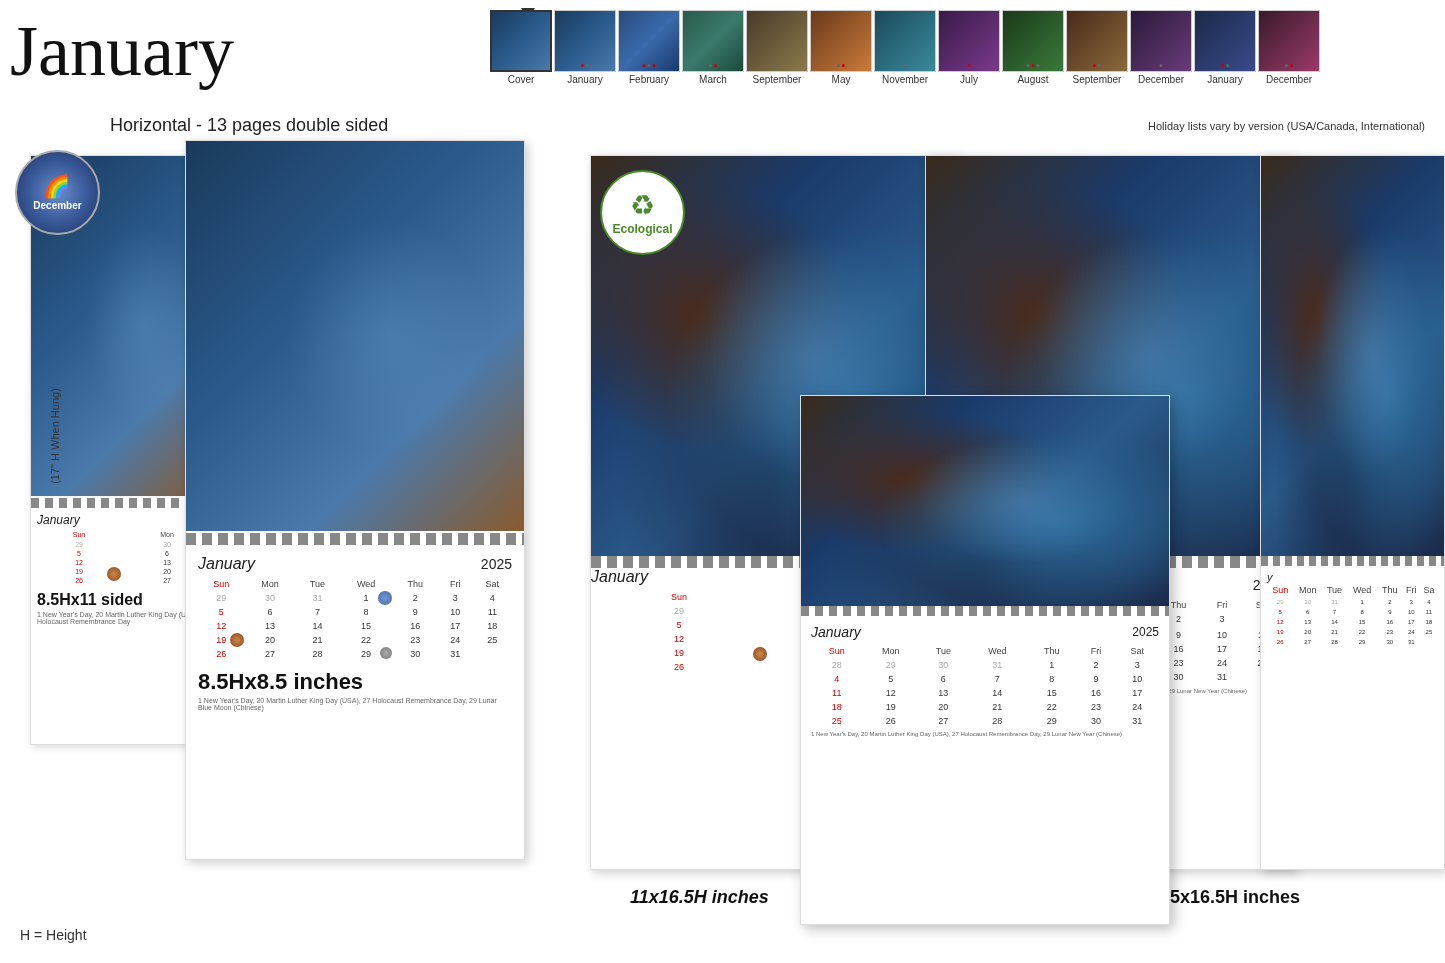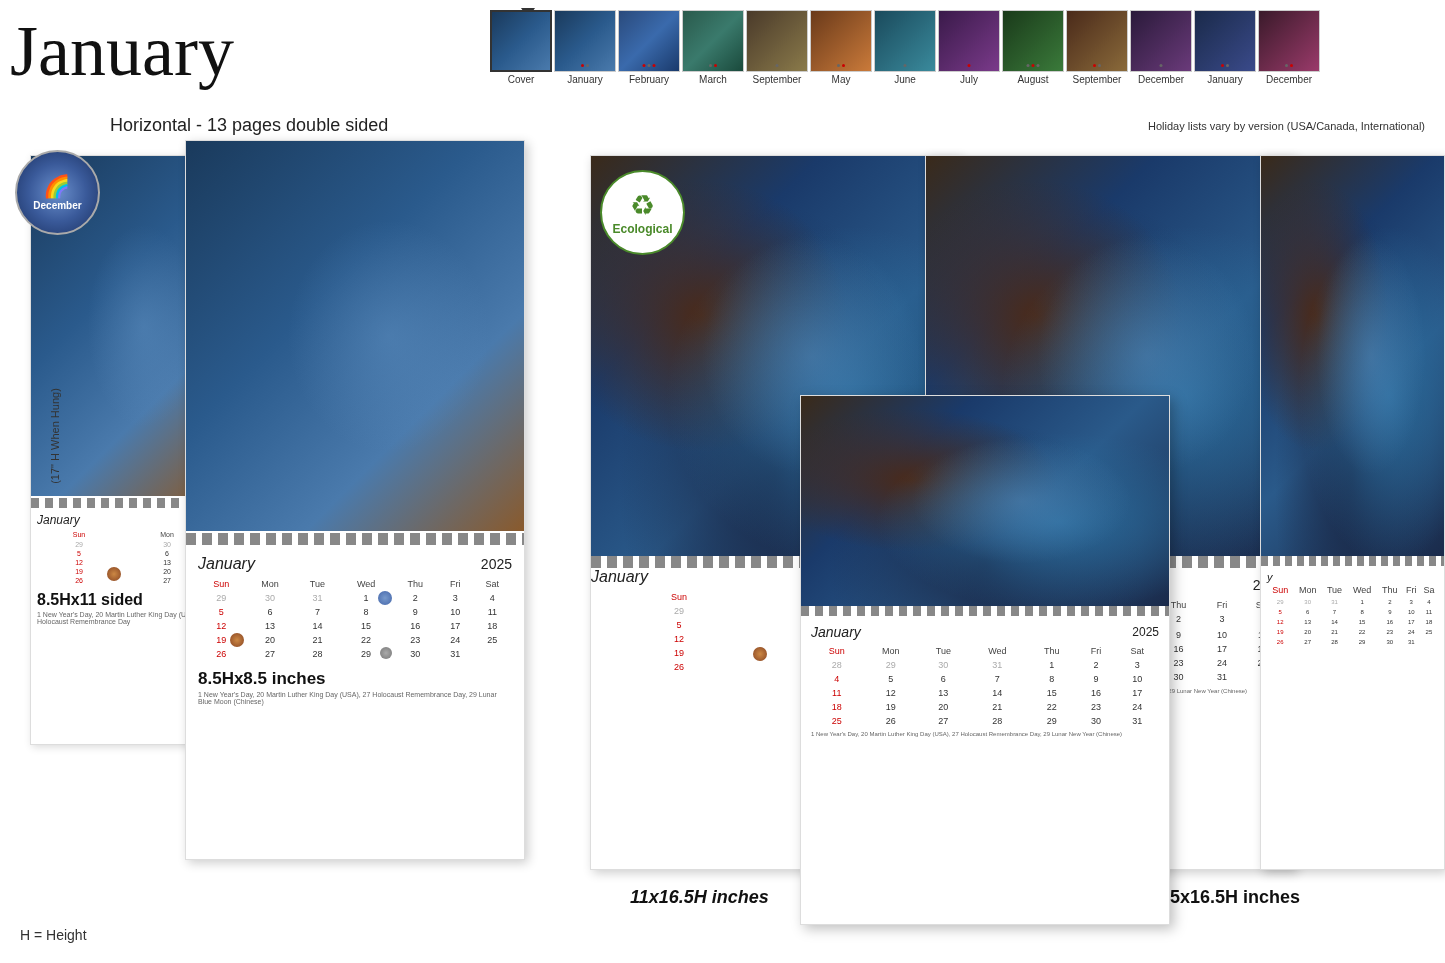--- a/index.html
+++ b/index.html
@@ -279,21 +279,21 @@
       font-size: 9px;
       text-align: center;
       padding: 2px 1px;
       color: #333;
       vertical-align: top;
     }
     .cal-grid td.sun { color: #cc0000; }
     .cal-grid td.gray { color: #aaa; }
 
     .size-label {
-      font-size: 17px;
+      font-size: 22px;
       font-weight: bold;
       color: #111;
       margin-top: 8px;
     }
     .size-label-small {
       font-size: 16px;
       font-weight: bold;
       color: #111;
     }
     .footnote {
@@ -503,21 +503,21 @@
       </div>
       <span class="thumb-label">May</span>
     </div>
 
     <div class="thumb-item">
       <div class="thumb-img" style="background:linear-gradient(135deg,#1a4a5c,#2a6a7c,#3a8a9c);">
         <div class="dots">
             <span class="dot"></span>
           </div>
       </div>
-      <span class="thumb-label">June</span>
+      <span class="thumb-label">November</span>
     </div>
 
     <div class="thumb-item">
       <div class="thumb-img" style="background:linear-gradient(135deg,#3a1a4a,#5a2a6a,#7a3a8a);">
         <div class="dots">
             <span class="dot red"></span>
           </div>
       </div>
       <span class="thumb-label">July</span>
     </div>

